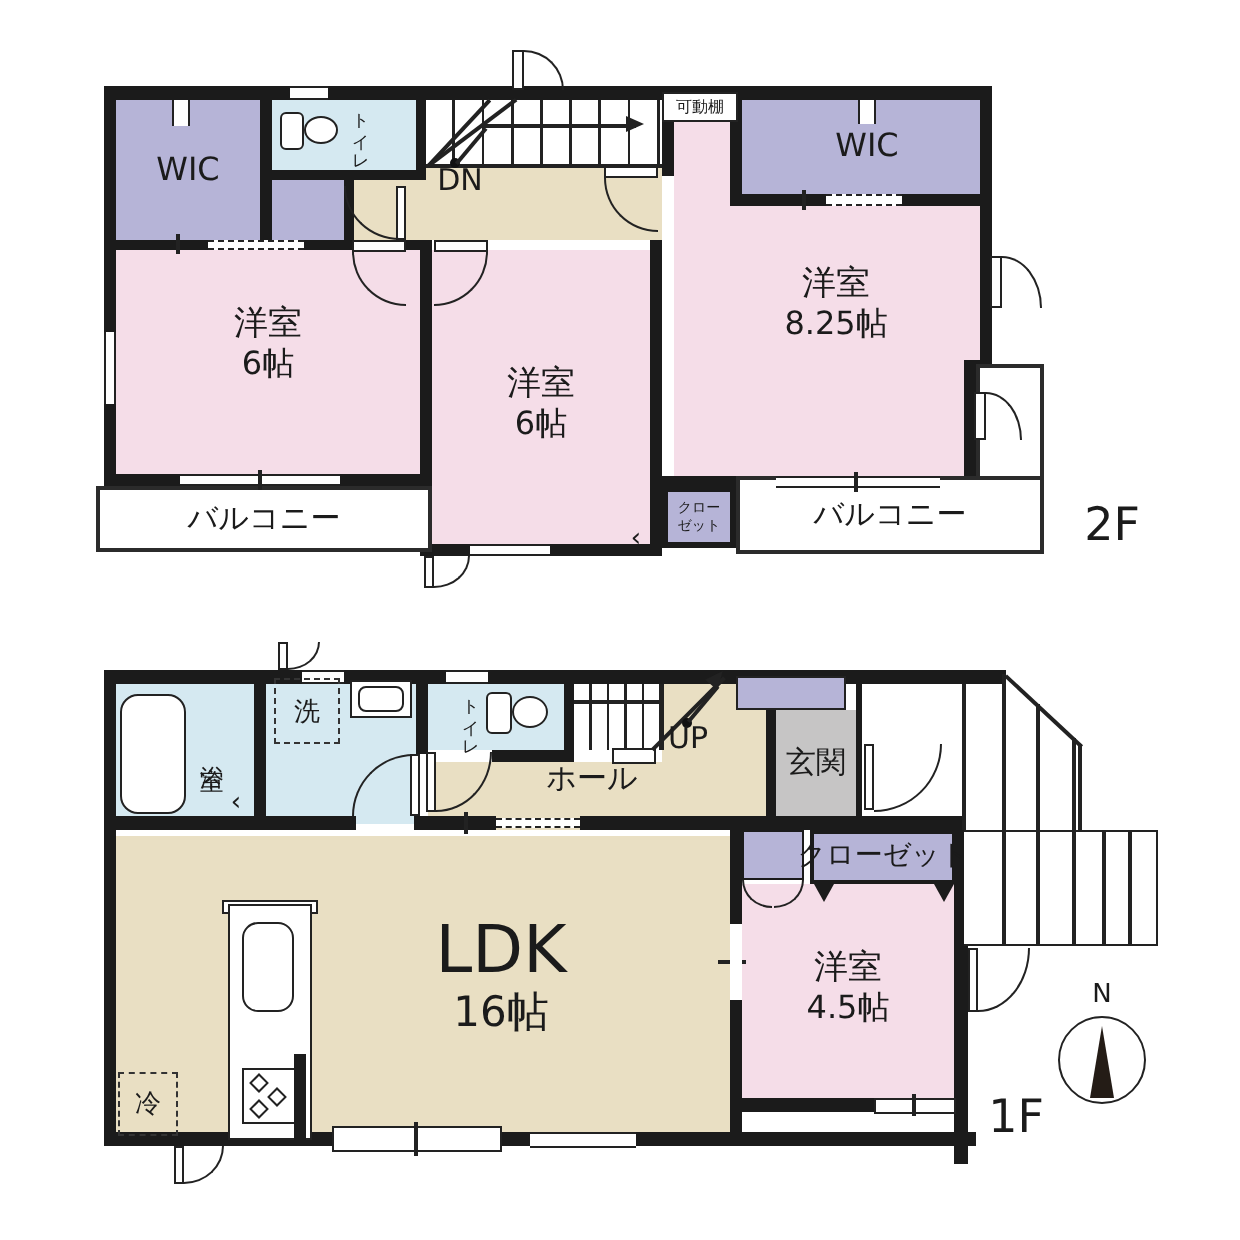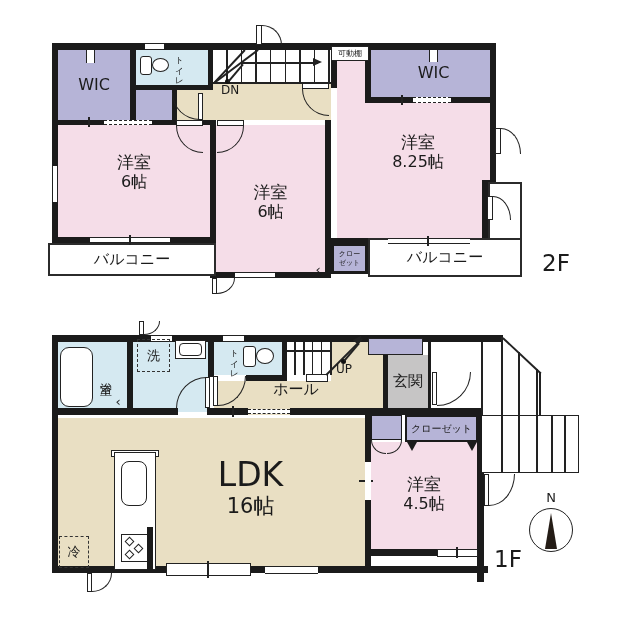--- a/index.html
+++ b/index.html
@@ -32,21 +32,21 @@
   .diag{position:absolute;height:1.5px;background:#222;transform-origin:0 50%}
   .outline2{position:absolute;border:2px solid #2b2b2b;background:#fff}
   .appl{position:absolute;border:1.6px dashed #333;display:flex;align-items:center;justify-content:center;font-size:13px}
   .dot{position:absolute;width:5px;height:5px;background:#111;border-radius:50%}
   .tri-down{position:absolute;width:0;height:0;border-left:5px solid transparent;border-right:5px solid transparent;border-top:9px solid #1b1b1b}
   .ah-r{position:absolute;width:0;height:0;border-top:4px solid transparent;border-bottom:4px solid transparent;border-left:9px solid #222}
   .steps2f{position:absolute;background:#fff;background-image:repeating-linear-gradient(90deg,transparent 0 13.2px,#222 13.2px 14.6px)}
   .steps1f{position:absolute;background:#fff;background-image:repeating-linear-gradient(90deg,transparent 0 7.5px,#222 7.5px 8.8px)}
   .diamond{position:absolute;width:7px;height:7px;border:1.2px solid #222;background:#fff;transform:rotate(45deg)}
   .fs17{font-size:17px}.fs16{font-size:16px}.fs15{font-size:15px}.fs13{font-size:13px}
-  .fs11{font-size:12px}.fs10{font-size:10px}.fs8{font-size:8px}.fs7{font-size:7px}.fs9{font-size:8.5px}
+  .fs11{font-size:15px}.fs10{font-size:14px}.fs8{font-size:8px}.fs7{font-size:7px}.fs9{font-size:8.5px}
   .fs23{font-size:23px}.fs25{font-size:33px}.fs21{font-size:21px}.fs12{font-size:12px}
 </style>
 </head>
 <body>
 
 <div class="fill pink" style="left:58px;top:125px;width:152px;height:112px"></div>
 <div class="fill pink" style="left:216px;top:125px;width:109px;height:147px"></div>
 <div class="fill pink" style="left:337px;top:50px;width:159px;height:136px"></div>
 <div class="fill pink" style="left:337px;top:186px;width:145px;height:52px"></div>
 <div class="fill purple" style="left:58px;top:50px;width:72px;height:70px"></div>

